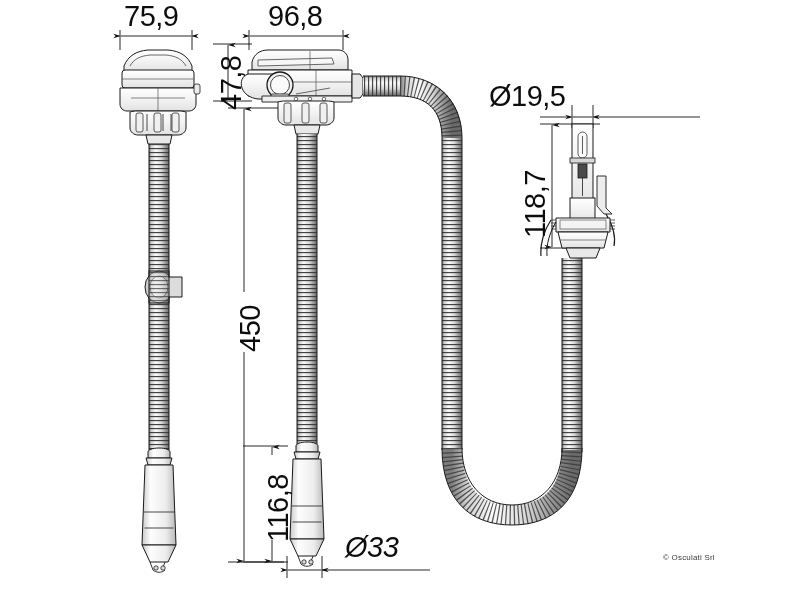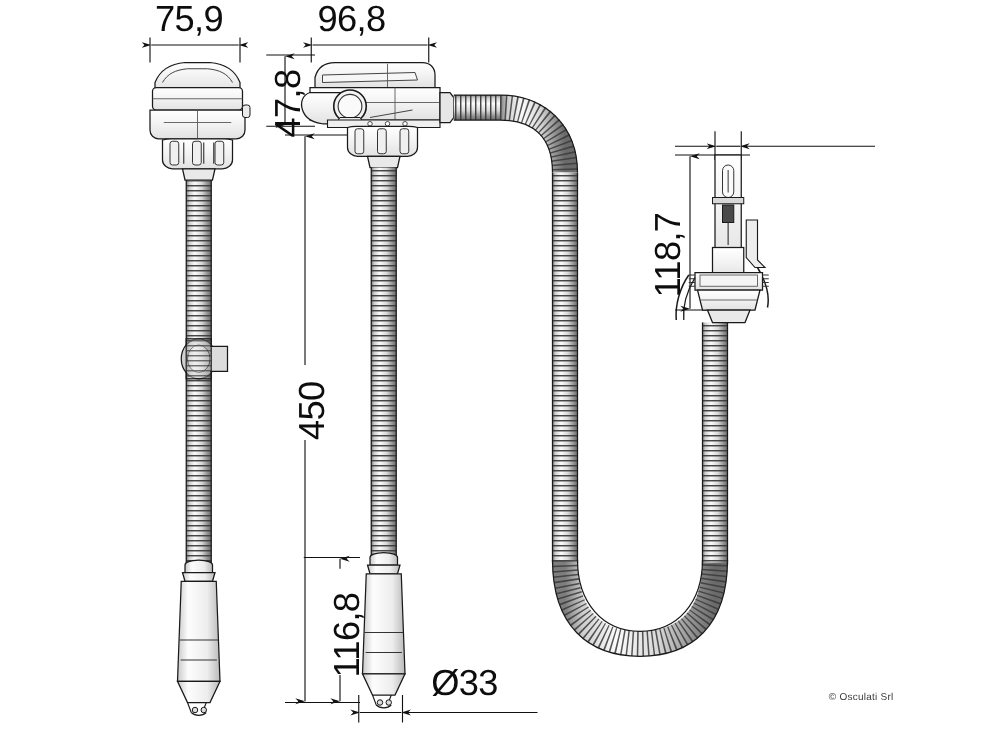--- a/index.html
+++ b/index.html
@@ -297,28 +297,29 @@
         <line x1="560" y1="240" x2="606" y2="240" stroke="#555" stroke-width="0.7"></line>
 
         <path d="M566,248 L600,248 L596,258 L570,258 Z" fill="#e9e9e9" stroke="#1a1a1a"></path>
       </g>
 
     </g>
   </svg>
 
   <div class="dimtext dim-h" style="left:124px;top:2px;">75,9</div>
 
-  <div class="dimtext dim-h" style="left:254px;top:2px;">96,8</div>
+  <div class="dimtext dim-h" style="left:268px;top:2px;">96,8</div>
 
   <div class="dimtext dim-v" style="left:217px;top:110px;transform:rotate(-90deg);">47,8</div>
 
   <div class="dimtext dim-v" style="left:236px;top:352px;transform:rotate(-90deg);">450</div>
 
   <div class="dimtext dim-v" style="left:264px;top:542px;transform:rotate(-90deg);">116,8</div>
 
-  <div class="dimtext dim-h" style="left:345px;top:533px;">Ø33</div>
-
+  <div class="dimtext dim-h" style="left:345px;top:533px;font-style:italic;">Ø33</div>
+
+  <div class="dimtext dim-h" style="left:489px;top:82px;">Ø19,5</div>
 
   <div class="dimtext dim-v" style="left:521px;top:238px;transform:rotate(-90deg);">118,7</div>
 
   <div class="copy" style="left:663px;top:553px;">© Osculati Srl</div>
 
 </div>
 
 </body></html>

